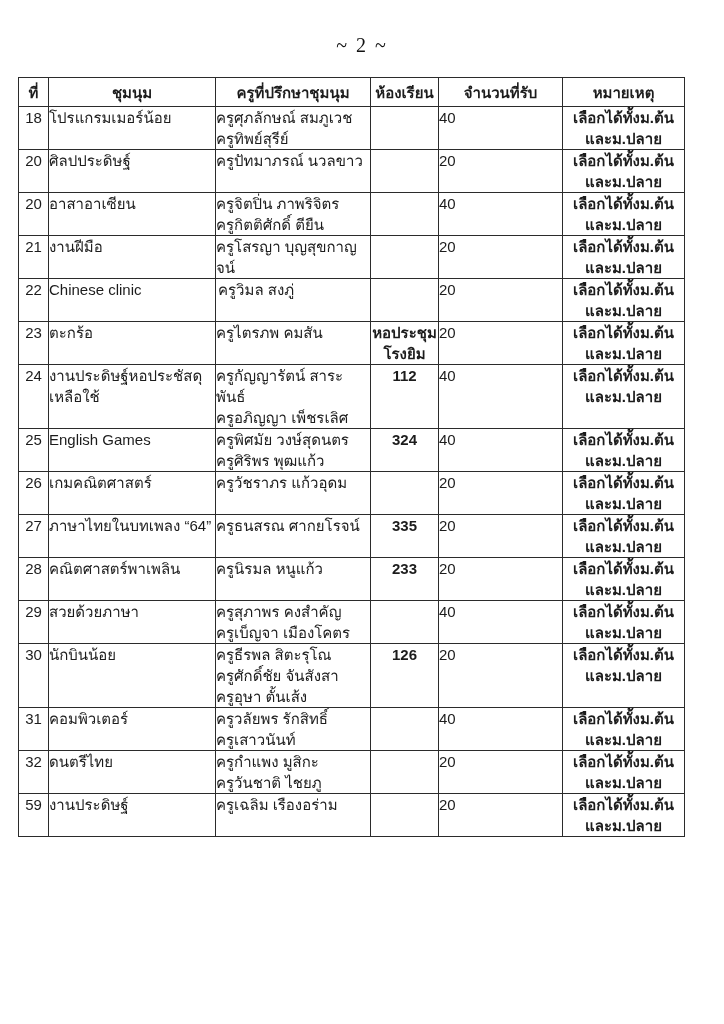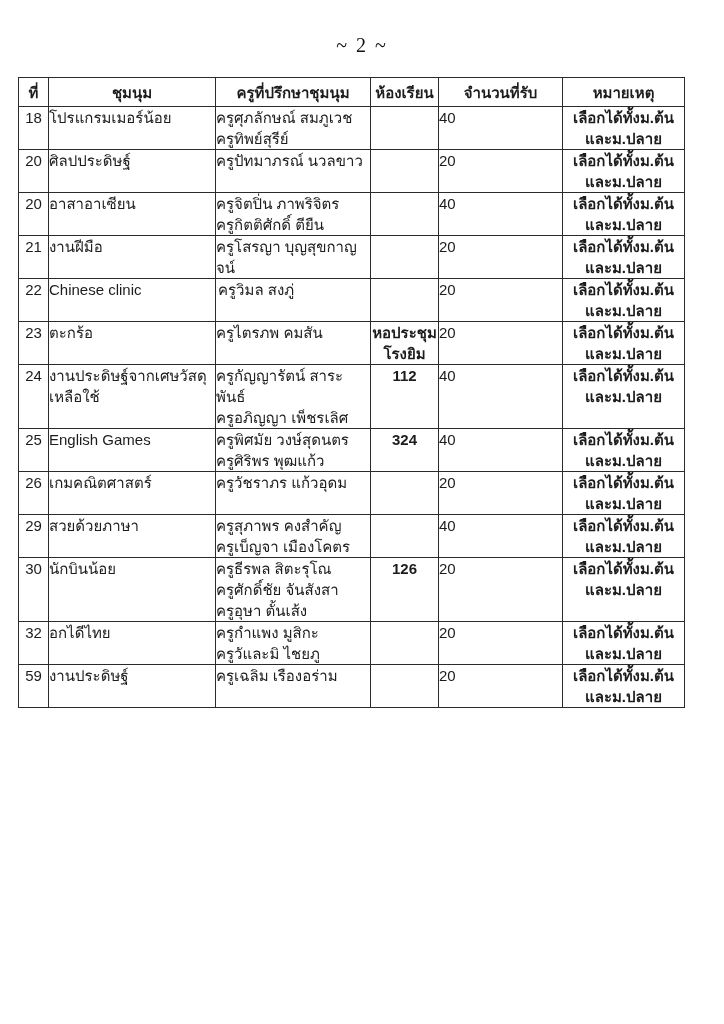--- a/index.html
+++ b/index.html
@@ -154,21 +154,21 @@
           <div>โรงยิม</div>
         </td>
         <td class="cell-capacity">20</td>
         <td class="cell-remark">
           <div>เลือกได้ทั้งม.ต้น</div>
           <div>และม.ปลาย</div>
         </td>
       </tr>
       <tr class="data-row">
         <td class="cell-no">24</td>
-        <td class="cell-club">งานประดิษฐ์จากเศษวัสดุเหลือใช้</td>
+        <td class="cell-club">งานประดิษฐ์หอประชัสดุเหลือใช้</td>
         <td class="cell-teachers">
           <div>ครูกัญญารัตน์  สาระพันธ์</div>
           <div>ครูอภิญญา  เพ็ชรเลิศ</div>
         </td>
         <td class="cell-room">
           <div>112</div>
         </td>
         <td class="cell-capacity">40</td>
         <td class="cell-remark">
           <div>เลือกได้ทั้งม.ต้น</div>
@@ -191,20 +191,50 @@
           <div>และม.ปลาย</div>
         </td>
       </tr>
       <tr class="data-row">
         <td class="cell-no">26</td>
         <td class="cell-club">เกมคณิตศาสตร์</td>
         <td class="cell-teachers">
           <div>ครูวัชราภร  แก้วอุดม</div>
         </td>
         <td class="cell-room"></td>
+        <td class="cell-capacity">20</td>
+        <td class="cell-remark">
+          <div>เลือกได้ทั้งม.ต้น</div>
+          <div>และม.ปลาย</div>
+        </td>
+      </tr>
+      <tr class="data-row">
+        <td class="cell-no">27</td>
+        <td class="cell-club">ภาษาไทยในบทเพลง “64”</td>
+        <td class="cell-teachers">
+          <div>ครูธนสรณ  ศากยโรจน์</div>
+        </td>
+        <td class="cell-room">
+          <div>335</div>
+        </td>
+        <td class="cell-capacity">20</td>
+        <td class="cell-remark">
+          <div>เลือกได้ทั้งม.ต้น</div>
+          <div>และม.ปลาย</div>
+        </td>
+      </tr>
+      <tr class="data-row">
+        <td class="cell-no">28</td>
+        <td class="cell-club">คณิตศาสตร์พาเพลิน</td>
+        <td class="cell-teachers">
+          <div>ครูนิรมล  หนูแก้ว</div>
+        </td>
+        <td class="cell-room">
+          <div>233</div>
+        </td>
         <td class="cell-capacity">20</td>
         <td class="cell-remark">
           <div>เลือกได้ทั้งม.ต้น</div>
           <div>และม.ปลาย</div>
         </td>
       </tr>
       <tr class="data-row">
         <td class="cell-no">29</td>
         <td class="cell-club">สวยด้วยภาษา</td>
         <td class="cell-teachers">
@@ -229,25 +259,39 @@
         <td class="cell-room">
           <div>126</div>
         </td>
         <td class="cell-capacity">20</td>
         <td class="cell-remark">
           <div>เลือกได้ทั้งม.ต้น</div>
           <div>และม.ปลาย</div>
         </td>
       </tr>
       <tr class="data-row">
+        <td class="cell-no">31</td>
+        <td class="cell-club">คอมพิวเตอร์</td>
+        <td class="cell-teachers">
+          <div>ครูวลัยพร  รักสิทธิ์</div>
+          <div>ครูเสาวนันท์</div>
+        </td>
+        <td class="cell-room"></td>
+        <td class="cell-capacity">40</td>
+        <td class="cell-remark">
+          <div>เลือกได้ทั้งม.ต้น</div>
+          <div>และม.ปลาย</div>
+        </td>
+      </tr>
+      <tr class="data-row">
         <td class="cell-no">32</td>
-        <td class="cell-club">อกไดีไทย</td>
+        <td class="cell-club">ดนตรีไทย</td>
         <td class="cell-teachers">
           <div>ครูกำแพง  มูสิกะ</div>
-          <div>ครูวัและมิ  ไชยภู</div>
+          <div>ครูวันชาติ  ไชยภู</div>
         </td>
         <td class="cell-room"></td>
         <td class="cell-capacity">20</td>
         <td class="cell-remark">
           <div>เลือกได้ทั้งม.ต้น</div>
           <div>และม.ปลาย</div>
         </td>
       </tr>
       <tr class="data-row">
         <td class="cell-no">59</td>

